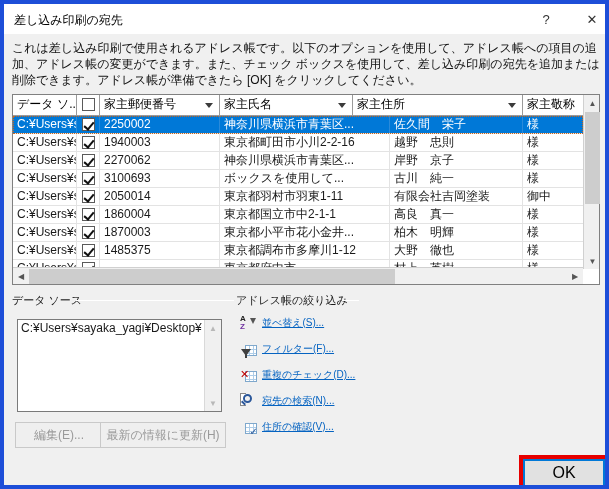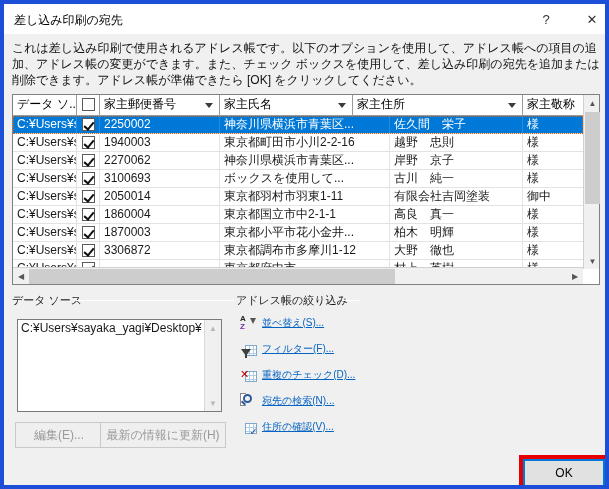--- a/index.html
+++ b/index.html
@@ -77,21 +77,21 @@
   .funnel { position:absolute; left:0; top:0; width:0; height:0; border-left:5px solid transparent; border-right:5px solid transparent; border-top:7px solid #3f3f3f; }
   .funnel::after { content:""; position:absolute; left:-1px; top:-7px; width:2px; height:9px; background:#3f3f3f; }
   .redx { position:absolute; left:0; top:2px; font-size:11px; font-weight:bold; color:#c00000; line-height:11px; }
   .bluecheck { position:absolute; right:-1px; bottom:-2px; font-size:10px; font-weight:bold; color:#2b579a; line-height:10px; }
   .mag { position:absolute; left:3px; top:1px; width:9px; height:9px; border:2px solid #2b579a; border-radius:50%; }
   .mag::after { content:""; position:absolute; left:-4px; top:6px; width:5px; height:2px; background:#2b579a; transform:rotate(45deg); }
   .docedge { position:absolute; left:0; top:0; width:6px; height:13px; border:1px solid #888; border-right:none; background:#fff; }
 
   
   .ok-annotation { position:absolute; left:515px; top:451px; width:90px; height:36px; border:4px solid #e60000; background:transparent; }
-  .btn-ok { position:relative; width:100%; height:100%; background:#e1e1e1; border:2px solid #0078d7; display:flex; align-items:center; justify-content:center; font-size:12px; color:#000; }
+  .btn-ok { position:relative; width:100%; height:100%; background:#e1e1e1; border:2px solid #0078d7; display:flex; align-items:center; justify-content:center; font-size:16px; color:#000; }
 </style>
 </head>
 <body>
 
 <div class="dialog">
 
   <div class="titlebar">
     <span class="title-text">差し込み印刷の宛先</span>
     <div class="tb-btn tb-help">
         <span>?</span>
@@ -197,21 +197,21 @@
             <div class="td c2">1870003</div>
             <div class="td c3">東京都小平市花小金井...</div>
             <div class="td c4">柏木　明輝</div>
             <div class="td c5">様</div>
           </div>
           <div class="tr">
             <div class="td c0">C:¥Users¥sa...</div>
             <div class="td c1">
               <span class="cb checked"></span>
             </div>
-            <div class="td c2">3306872</div>
+            <div class="td c2">1485375</div>
             <div class="td c3">東京都調布市多摩川1-12</div>
             <div class="td c4">大野　徹也</div>
             <div class="td c5">様</div>
           </div>
           <div class="tr">
             <div class="td c0">C:¥Users¥sa...</div>
             <div class="td c1">
               <span class="cb checked"></span>
             </div>
             <div class="td c2"></div>

